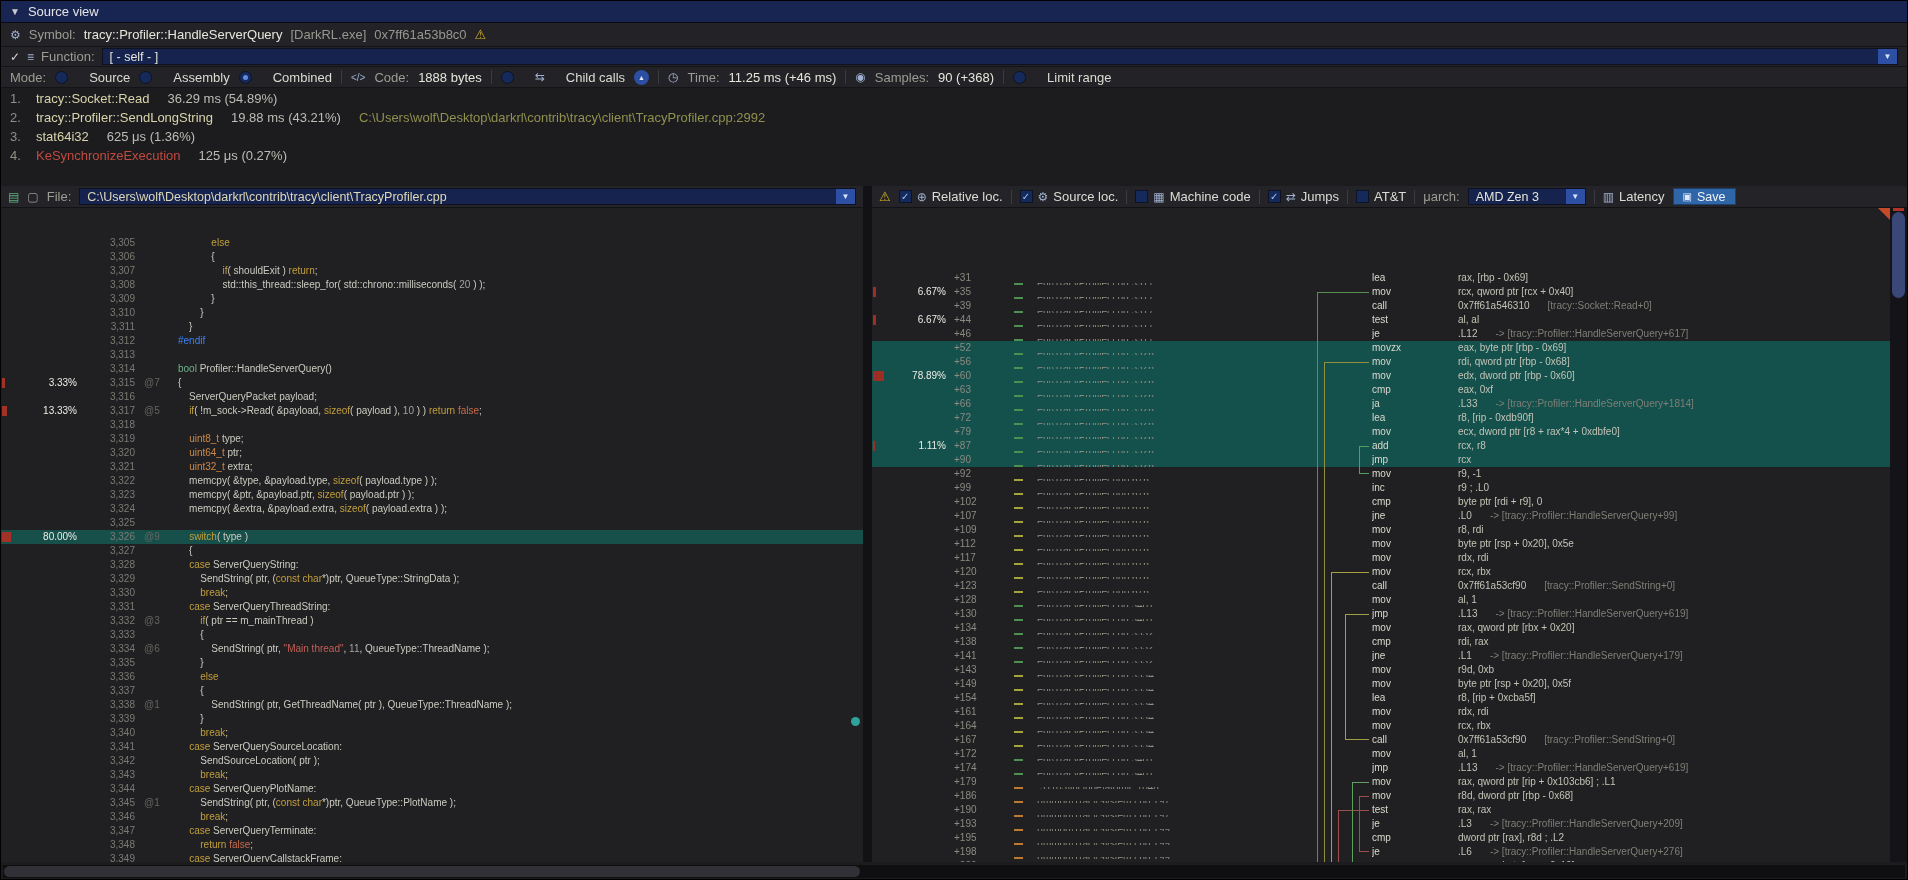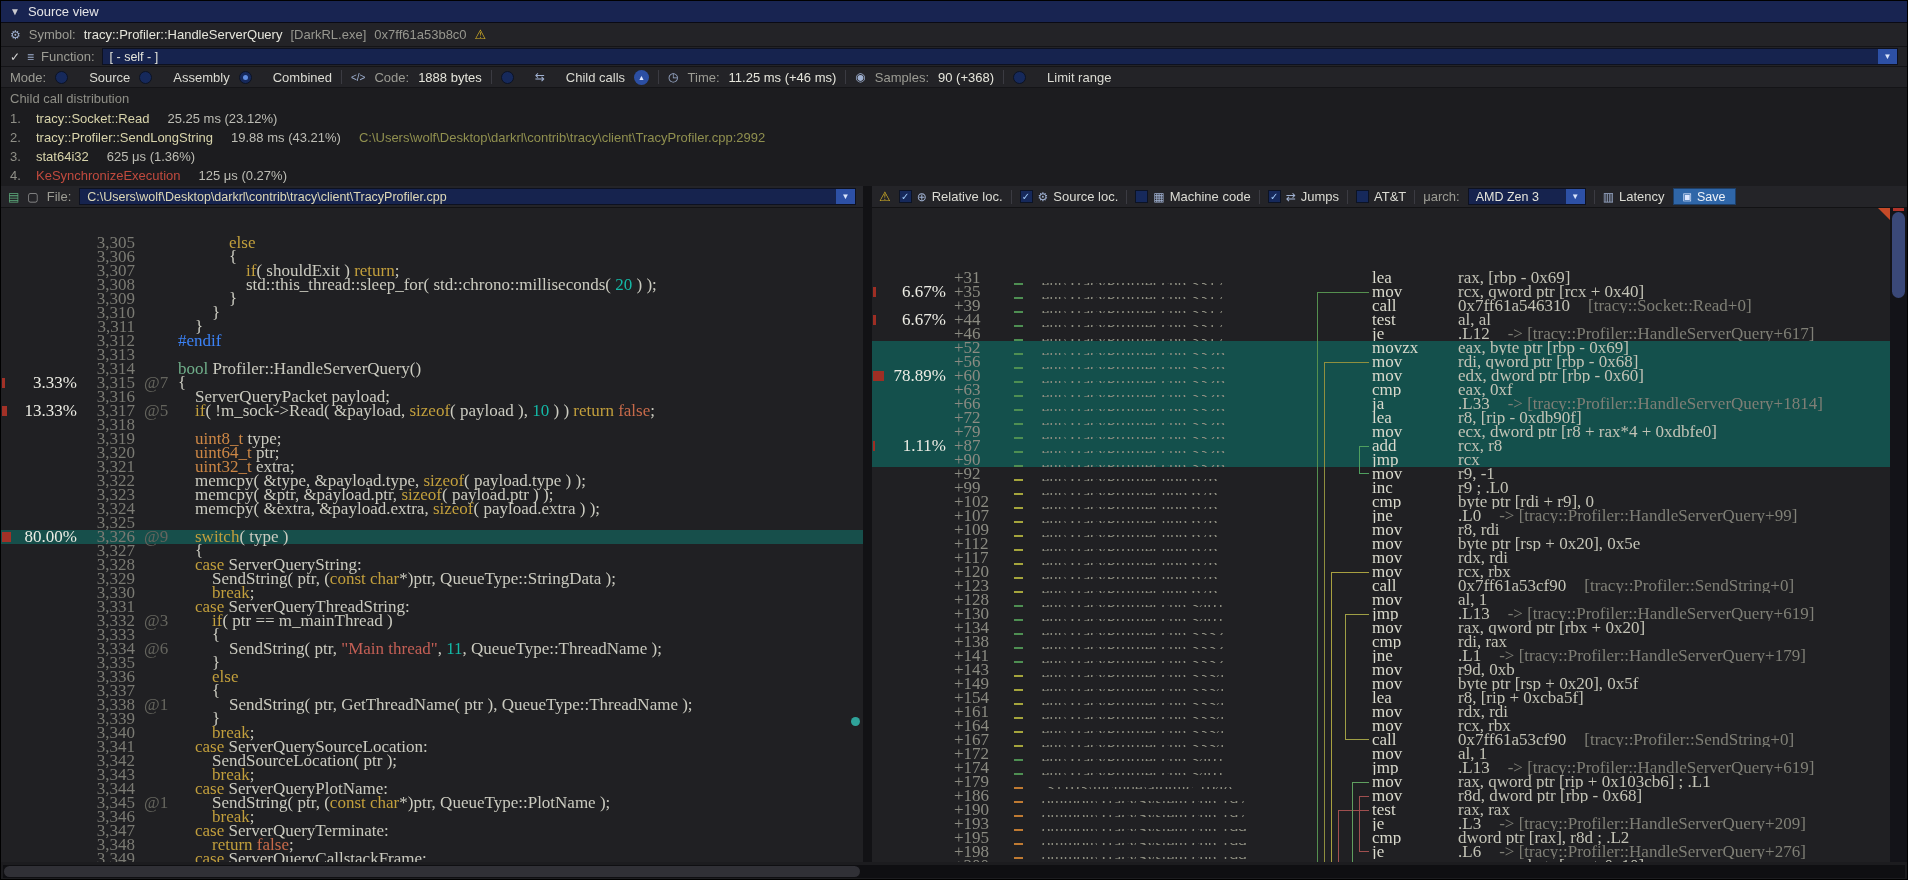--- a/index.html
+++ b/index.html
@@ -54,33 +54,33 @@
   .cc-path { color:#90904f; }
 
   
   .main { display:flex; height:676px; }
   .left-pane { width:862px; display:flex; flex-direction:column; }
   .splitter { width:9px; background:#121215; }
   .right-pane { flex:1; display:flex; flex-direction:column; position:relative; }
   .pane-header { height:22px; background:#242428; border-bottom:1px solid #121214;
                  display:flex; align-items:center; gap:8px; padding:0 7px; font-size:13px; flex:none; }
   .code-area { flex:1; background:#202023; overflow:hidden; position:relative;
-               font-family:Liberation Serif, serif; font-size:17px; line-height:14px; white-space:pre; }
+               font-family:Liberation Sans, sans-serif; font-size:10px; line-height:14px; white-space:pre; }
 
   
   .srow { display:flex; height:14px; }
   .srow.hl { background:#174f4b; }
   .sbar { width:14px; position:relative; flex:none; }
   .sbar i { position:absolute; left:1px; top:2px; bottom:2px; background:#a23127; }
   .spct { width:62px; text-align:right; color:#ecece4; flex:none; }
   .snum { width:58px; text-align:right; color:#7b7b74; flex:none; }
   .sann { width:34px; padding-left:9px; color:#65655e; flex:none; }
   .scode { padding-left:9px; }
   .tk-pl { color:#cbcbc0; } .tk-kw { color:#c29f3c; } .tk-ty { color:#cd8745; }
-  .tk-kwt { color:#6fae8a; } .tk-lit { color:#c76a4a; } .tk-num { color:#14b8a6;text-align:center; }
+  .tk-kwt { color:#6fae8a; } .tk-lit { color:#c76a4a; } .tk-num { color:#a3a3a3;text-align:center; }
   .tk-str { color:#c45f55; } .tk-pre { color:#3b82f6; }
   .scroll-dot { position:absolute; right:3px; top:509px; width:9px; height:9px; border-radius:50%;
                 background:#2fa39a; }
 
   
   .asm-holder { position:relative; margin-top:-7px; }
   .arow { display:flex; height:14px;justify-content:space-between; }
   .arow.hl { background:#14504c; }
   .abar { width:12px; position:relative; flex:none; }
   .abar i { position:absolute; left:1px; top:2px; bottom:2px; background:#9e2e24; }
@@ -175,25 +175,24 @@
     <span class="lbl">Samples:</span>
     <span class="val">90 (+368)</span>
     <span class="vsep"></span>
     <span class="mode-item">
       <span class="radio"></span>
       <span>Limit range</span>
     </span>
   </div>
 
   <div class="child-calls">
-    <div class="cc-header">Child call distribution</div>
     <div class="cc-row">
       <span class="cc-idx">1.</span>
       <span class="cc-name">tracy::Socket::Read</span>
-      <span class="cc-time">25.25 ms (23.12%)</span>
+      <span class="cc-time">36.29 ms (54.89%)</span>
     </div>
     <div class="cc-row">
       <span class="cc-idx">2.</span>
       <span class="cc-name">tracy::Profiler::SendLongString</span>
       <span class="cc-time">19.88 ms (43.21%)</span>
       <span class="cc-path">C:\Users\wolf\Desktop\darkrl\contrib\tracy\client\TracyProfiler.cpp:2992</span>
     </div>
     <div class="cc-row">
       <span class="cc-idx">3.</span>
       <span class="cc-name">stat64i32</span>

